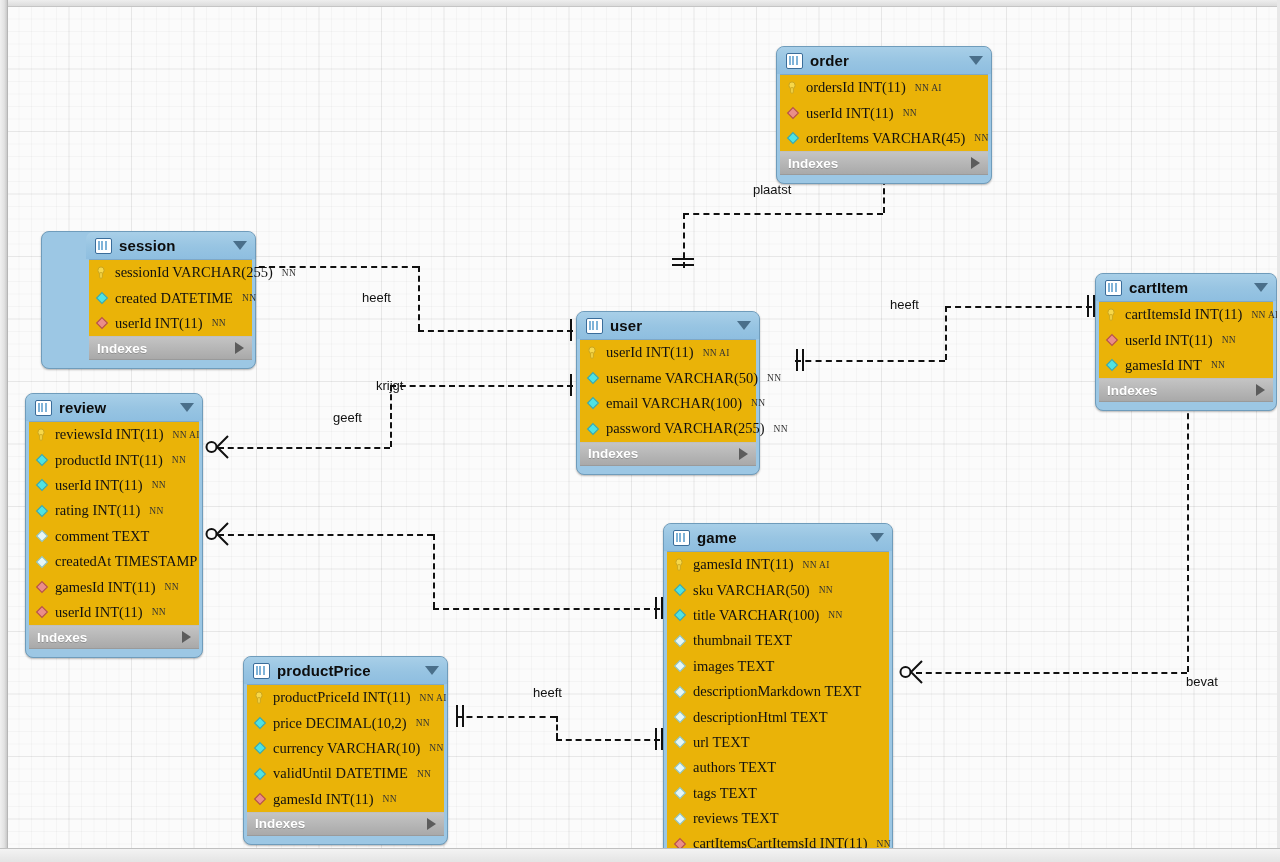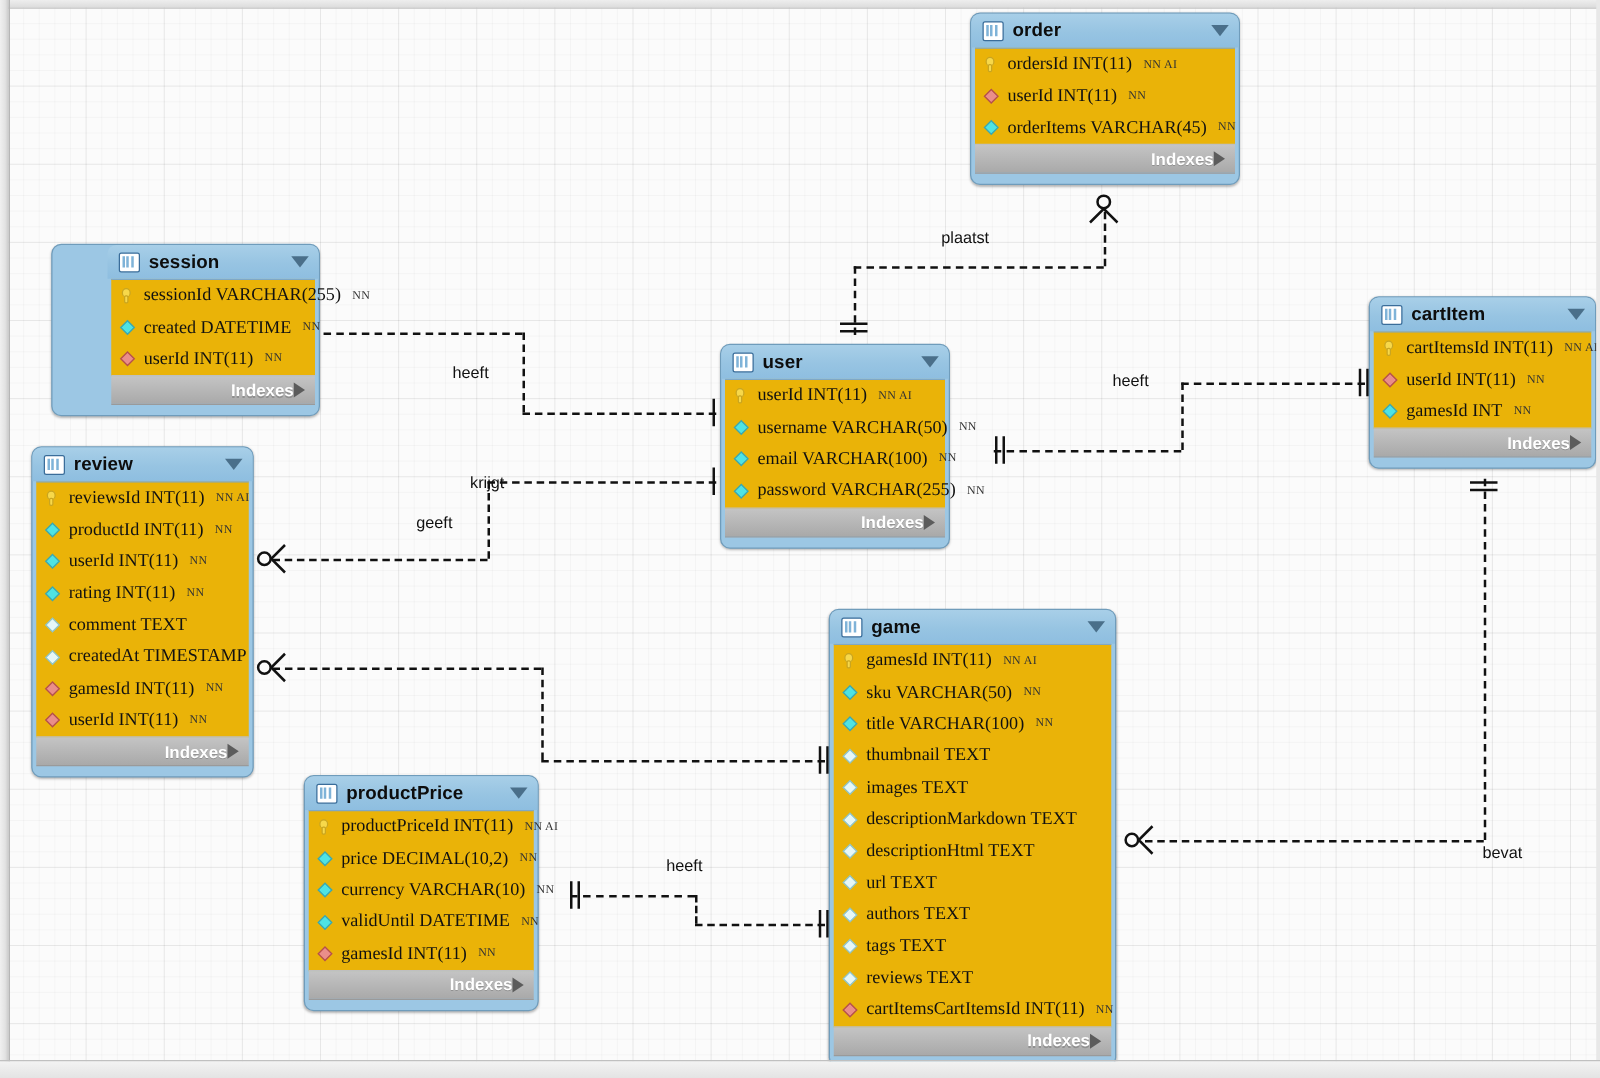--- a/index.html
+++ b/index.html
@@ -37,20 +37,21 @@
 
   
   .tbl{
     position:absolute;
     background:#9cc7e4;
     border:1px solid #6f9cbb;
     border-radius:8px;
     box-shadow:0 1px 2px rgba(0,0,0,0.28);
     padding:0 0 8px 0;
     box-sizing:border-box;
+    margin-top:36px;
   }
   .tbl-hdr{
     height:27px;display:flex;align-items:center;gap:7px;
     padding:0 8px 0 9px;
     background:linear-gradient(to bottom,#a8cfe8 0%,#97c4e2 55%,#8ebee0 100%);
     border-radius:7px 7px 0 0;
     position:relative;
   }
   .tbl-icon{
     width:15px;height:14px;flex:0 0 auto;
@@ -84,21 +85,21 @@
   .col .glyph{flex:0 0 auto;width:14px;height:14px;display:block;}
   .col .cname{}
   .col .flags{font-size:9.5px;color:#333;letter-spacing:.3px;margin-left:3px;}
   .idx{
     margin:0 3px;height:22px;display:flex;align-items:center;
     padding:0 8px 0 8px;
     background:linear-gradient(to bottom,#c4c4c4,#a9a9a9);
     border-bottom:1px solid #9a9a9a;
   }
   .idx-label{color:#ffffff;font-weight:bold;font-size:13.5px;flex:1 1 auto;
-    text-shadow:0 1px 0 rgba(0,0,0,.18);text-align:right;}
+    text-shadow:0 1px 0 rgba(0,0,0,.18);}
   .idx-arrow{width:0;height:0;border-top:6px solid transparent;border-bottom:6px solid transparent;border-left:9px solid #5c5c5c;}
 </style>
 </head>
 <body>
 
 <div id="canvas">
   <div id="conn-layer">
       <div class="seg v" style="left: 883px; top: 160px; height: 53px;"></div>
       <div class="endmark" style="left: 866px; top: 149px; width: 34px; height: 34px;">
         <svg width="34" height="34" viewBox="0 0 34 34" style="transform:rotate(270deg);transform-origin:17px 17px;">
@@ -544,21 +545,21 @@
               </svg></span>
             <span class="cname">cartItemsCartItemsId INT(11)</span>
             <span class="flags">NN</span>
           </div>
         </div>
         <div class="idx">
           <span class="idx-label">Indexes</span>
           <span class="idx-arrow"></span>
         </div>
       </div>
-      <div class="tbl" style="left: 243px; top: 620px; width: 188px;">
+      <div class="tbl" style="left: 243px; top: 620px; width: 205px;">
         <div class="tbl-hdr">
           <span class="tbl-icon">
             <i></i>
             <i></i>
             <i></i>
           </span>
           <span class="tbl-name">productPrice</span>
           <span class="tbl-caret"></span>
         </div>
         <div class="cols">

